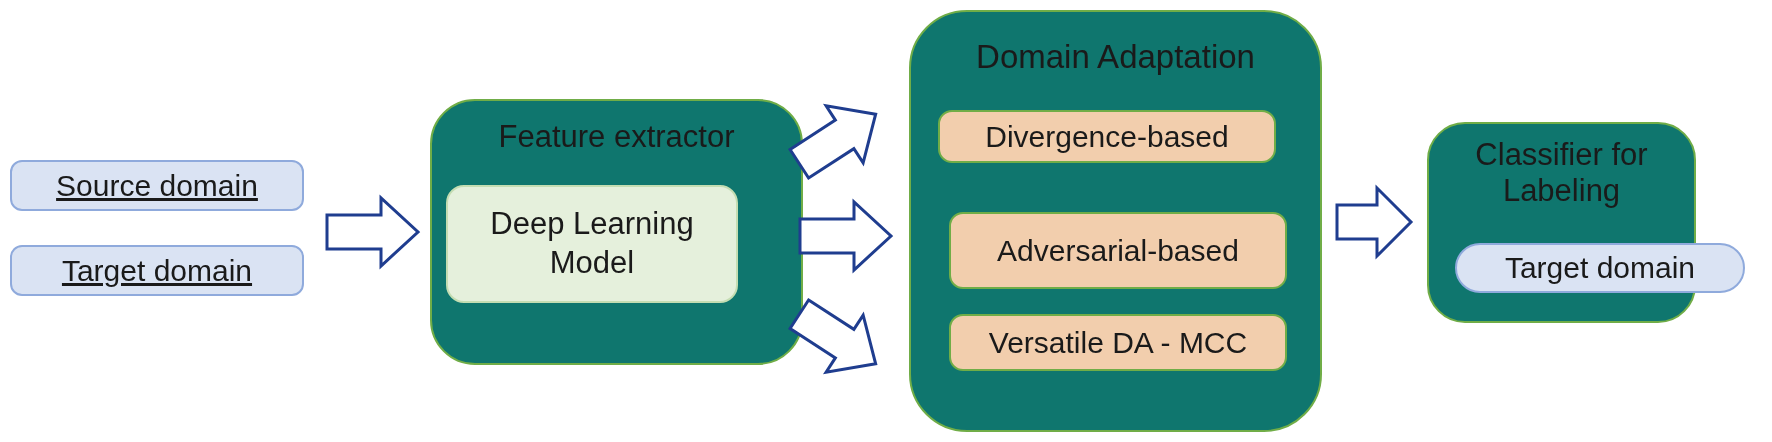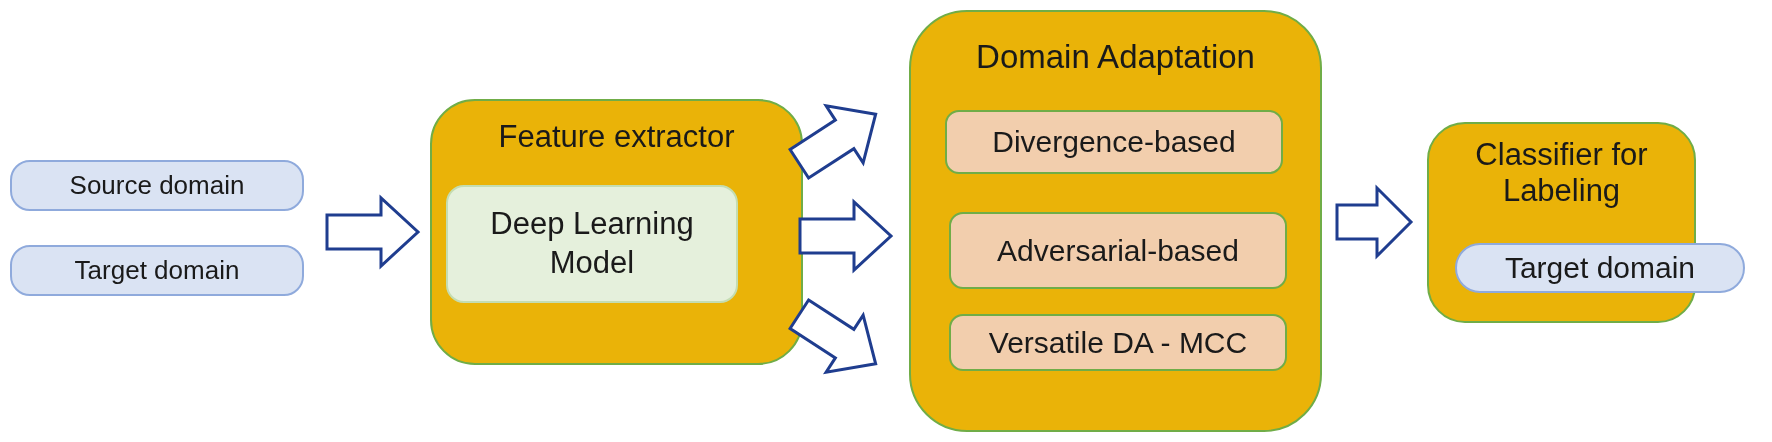--- a/index.html
+++ b/index.html
@@ -17,33 +17,34 @@
     position:relative;width:1772px;height:442px;background:#ffffff;overflow:hidden;
     font-family:"Liberation Sans",sans-serif;color:var(--text);
   }
   .abs{position:absolute;box-sizing:border-box;}
   .center{display:flex;align-items:center;justify-content:center;text-align:center;}
 
   
   .input-box{
     background:var(--input-fill);
     border:2px solid var(--input-border);
-    border-radius:20px;
-    font-size:26px;
+    border-radius:12px;
+    font-size:30px;
+    text-decoration:underline;
   }
   .pill{
     background:var(--input-fill);
     border:2px solid var(--input-border);
     border-radius:26px;
     font-size:30px;
   }
 
   
   .panel{
-    background:#eab308;
+    background:#0f766e;
     border:2.5px solid var(--panel-border);
   }
   .panel-title{
     position:absolute;left:0;right:0;text-align:center;
     font-size:31px;line-height:1.15;
   }
 
   
   .model-box{
     background:var(--model-fill);
@@ -98,21 +99,21 @@
   </svg>
   <svg class="arrow" style="left:798px;top:200px;" width="95" height="72" viewBox="0 0 95 72" aria-hidden="true">
     <polygon points="2,19 56,19 56,2 93,36 56,70 56,53 2,53"></polygon>
   </svg>
   <svg class="arrow rot-down" style="left:790px;top:303px;" width="95" height="72" viewBox="0 0 95 72" aria-hidden="true">
     <polygon points="2,19 56,19 56,2 93,36 56,70 56,53 2,53"></polygon>
   </svg>
 
   <div class="abs panel" style="left:909px;top:10px;width:413px;height:422px;border-radius:58px;">
     <div class="panel-title" style="top:26px;font-size:33px;">Domain Adaptation</div>
-    <div class="abs center method-box" style="left:34px;top:98px;width:338px;height:64px;">
+    <div class="abs center method-box" style="left:27px;top:98px;width:338px;height:53px;">
       <span>Divergence-based</span>
     </div>
     <div class="abs center method-box" style="left:38px;top:200px;width:338px;height:77px;">
       <span>Adversarial-based</span>
     </div>
     <div class="abs center method-box" style="left:38px;top:302px;width:338px;height:57px;">
       <span>Versatile DA - MCC</span>
     </div>
   </div>
 

